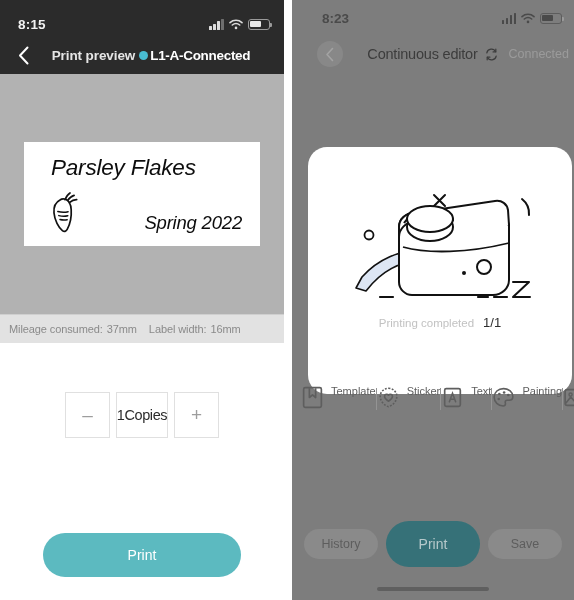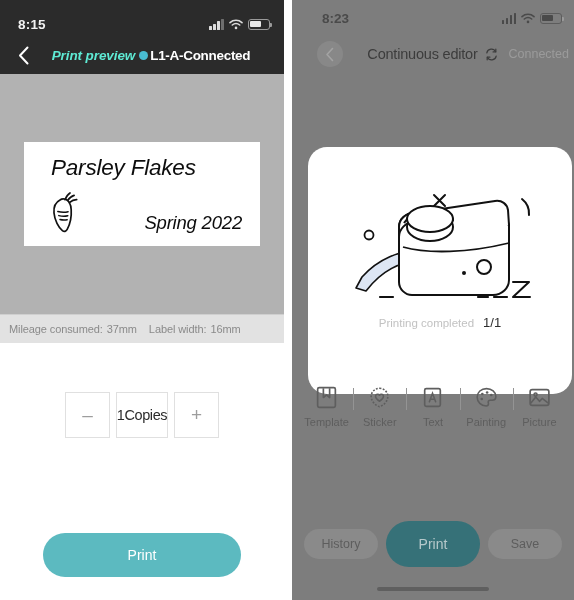--- a/index.html
+++ b/index.html
@@ -74,21 +74,21 @@
   }
   .l-back {
     position: absolute; left: 10px; top: 50%; transform: translateY(-50%);
     width: 26px; height: 26px; display: flex; align-items: center; justify-content: center;
   }
   .l-title-wrap {
     width: 100%; display: flex; align-items: center; justify-content: center;
     gap: 0px; padding-left: 18px; box-sizing: border-box;
   }
   .l-title {
-    color: #5eead4; font-size: 13.5px; font-weight: bold; letter-spacing: -.1px; font-style: italic;
+    color: #e5e5e5; font-size: 13.5px; font-weight: bold; letter-spacing: -.1px;
   }
   .conn-dot {
     width: 9px; height: 9px; border-radius: 50%; background: #49bcd2;
     margin: 0 2px 0 4px; flex: none;
   }
   .l-conn {
     color: #ffffff; font-size: 13.5px; font-weight: bold; letter-spacing: -.3px;
   }
 
   .l-preview {
@@ -203,21 +203,21 @@
   }
   .print-status .ps-label { color: #c2c2c2; font-size: 11.5px; }
   .print-status .ps-count { color: #2e2e2e; font-size: 13px; }
 
   .toolbar {
     position: absolute; left: 0; right: 0; top: 385px;
     display: flex; align-items: flex-start; justify-content: space-between;
     padding: 0 8px; box-sizing: border-box;
   }
   .tool {
-    flex: 1; display: flex; flex-direction: column; align-items: center; gap: 6px;
+    flex: 1; display: flex; align-items: flex-start; gap: 6px;
     position: relative;
   }
   .tool + .tool::before {
     content: ""; position: absolute; left: 0; top: 3px; width: 1px; height: 22px;
     background: #949494;
   }
   .tool-label { color: #5e5e5e; font-size: 11px; }
   .tool-icon { width: 25px; height: 25px; display: block; }
 
   .r-bottom {

